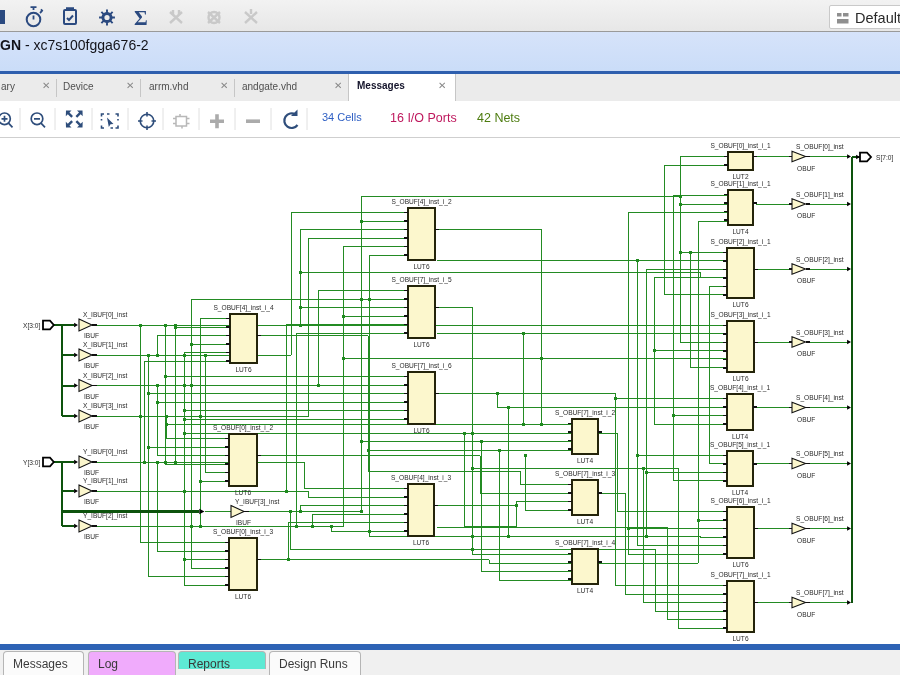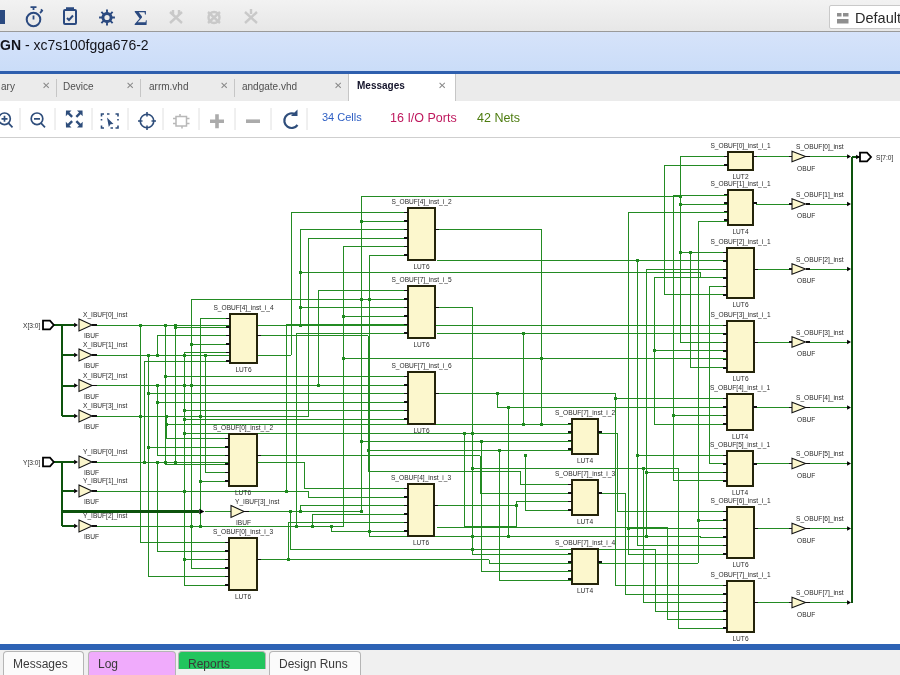--- a/index.html
+++ b/index.html
@@ -251,18 +251,18 @@
     </g>
   </svg>
 <div class="abs" style="left:0;top:643.5px;width:900px;height:6.5px;background:#2e63b5"></div>
 <div class="abs" style="left:0;top:650px;width:900px;height:25px;background:#f0f0f0;font-size:12px;color:#3a3a3a">
   <div class="abs" style="left:3px;top:1px;width:81px;height:24px;background:#fbfbfb;border:1px solid #b5b5b5;border-bottom:none;border-radius:4px 4px 0 0">
       <span class="abs" style="left:9px;top:5px">Messages</span>
     </div>
   <div class="abs" style="left:88px;top:1px;width:88px;height:24px;background:#f0abfc;border:1px solid #b5b5b5;border-bottom:none;border-radius:4px 4px 0 0">
       <span class="abs" style="left:9px;top:5px">Log</span>
     </div>
-  <div class="abs" style="left:178px;top:1px;width:88px;height:18px;background:#22c55e;border:1px solid #b5b5b5;border-bottom:none;border-radius:4px 4px 0 0">
+  <div class="abs" style="left:178px;top:1px;width:88px;height:18px;background:#5eead4;border:1px solid #b5b5b5;border-bottom:none;border-radius:4px 4px 0 0">
       <span class="abs" style="left:9px;top:5px">Reports</span>
     </div>
   <div class="abs" style="left:269px;top:1px;width:92px;height:32px;background:#fbfbfb;border:1px solid #b5b5b5;border-bottom:none;border-radius:4px 4px 0 0">
       <span class="abs" style="left:9px;top:5px">Design Runs</span>
     </div>
 </div>
 </body></html>

